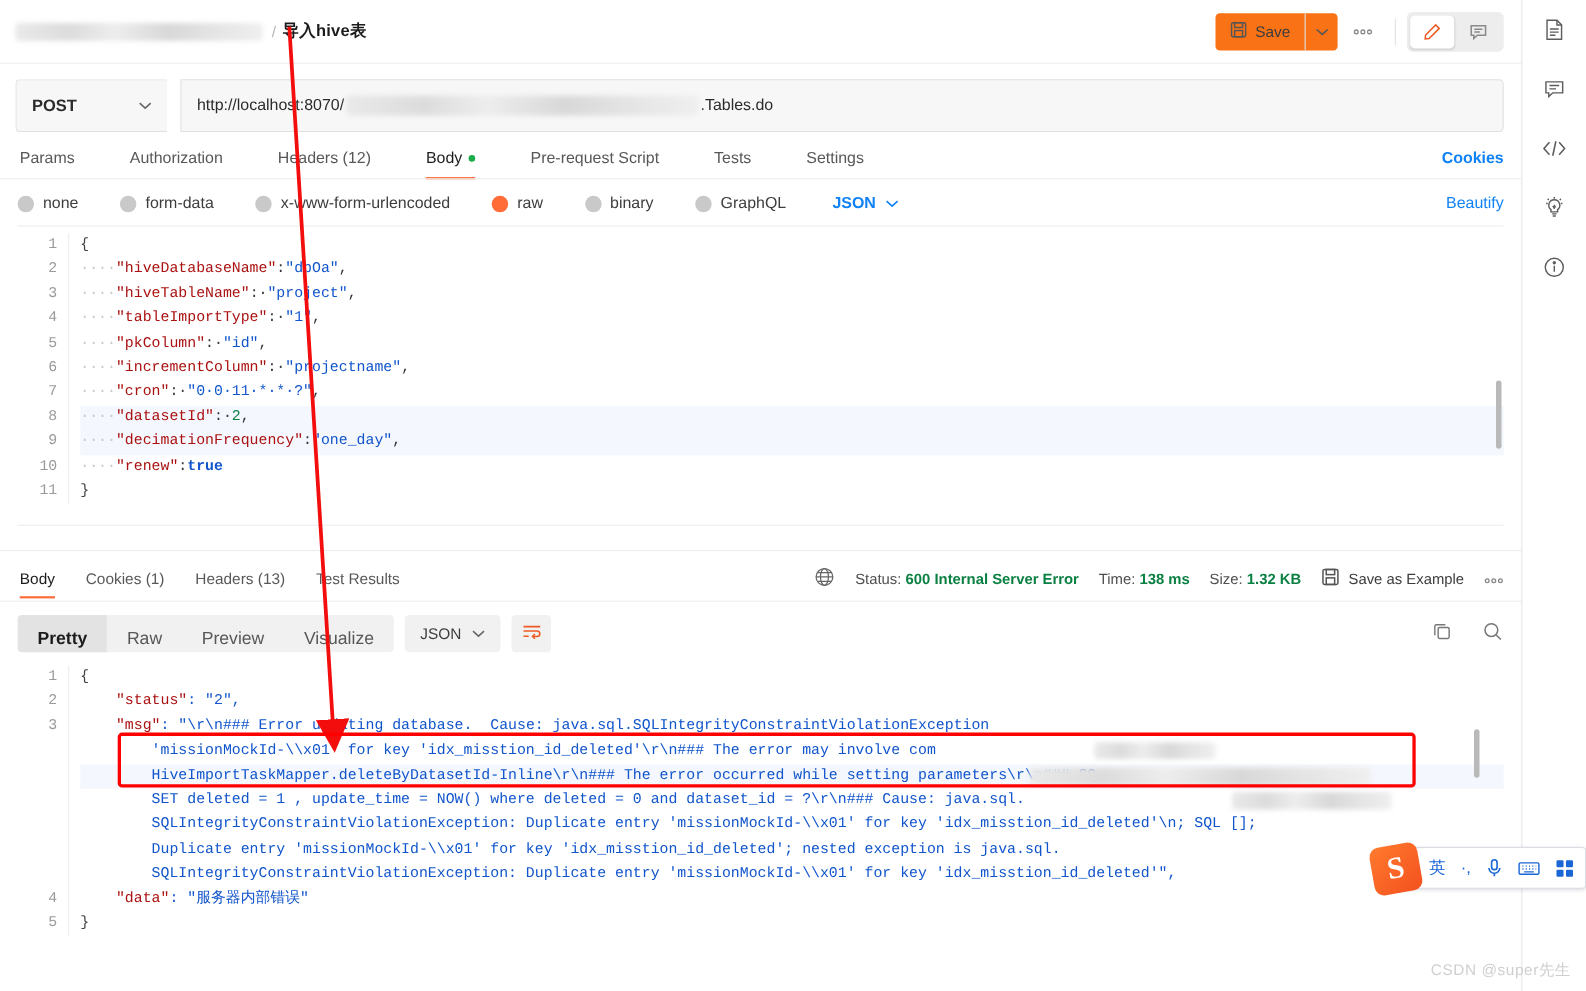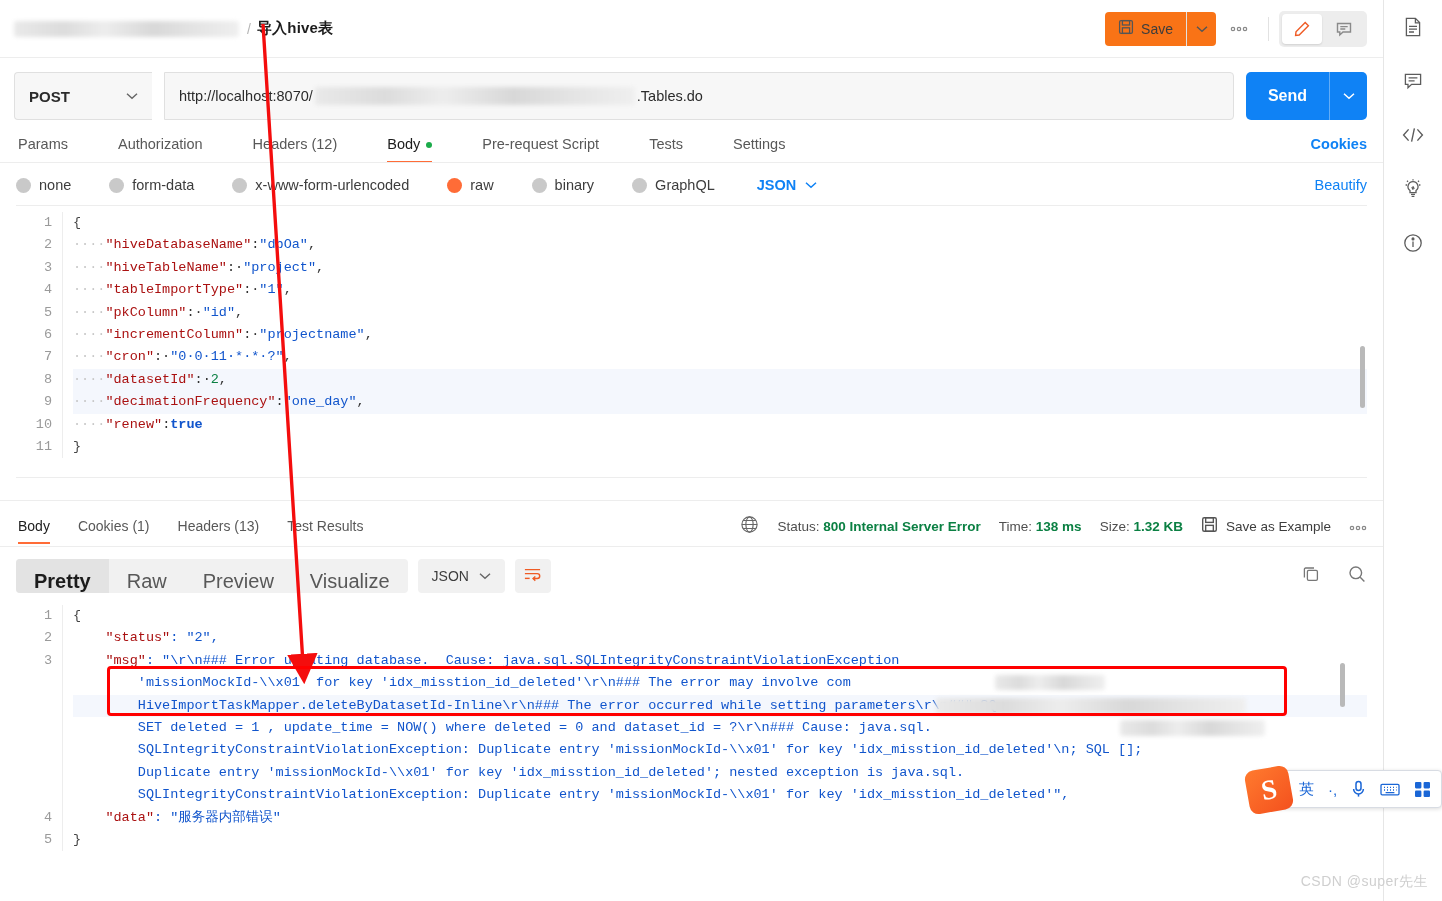--- a/index.html
+++ b/index.html
@@ -106,21 +106,21 @@
   .resp-tab.active::after { content:""; position:absolute; left:2px; right:14px; bottom:0; height:2px; background:#ff6c37;}
   .resp-meta { margin-left:auto; display:flex; align-items:center; gap:18px; font-size:13.5px; color:#4f4f4f; padding-bottom:10px;}
   .meta-val { color:#0b8043; font-weight:700; }
   .meta-label { color:#4f4f4f; }
   .save-example { display:flex; align-items:center; gap:8px; cursor:pointer; color:#3d3d3d;}
   .resp-dots { color:#777; letter-spacing:1px; cursor:pointer;}
 
   
   .view-row { display:flex; align-items:center; padding: 12px 16px 0 16px; gap:10px; }
   .seg { display:flex; background:#f1f1f1; border-radius:4px; overflow:hidden; height:34px;}
-  .seg-item { padding: 0 18px; height:44px; display:flex; align-items:center; font-size:20px; color:#585858; cursor:pointer;}
+  .seg-item { padding: 0 18px; height:44px; display:flex; align-items:center; font-size:16px; color:#585858; cursor:pointer;}
   .seg-item.active { background:#e3e3e3; color:#1c1c1c; font-weight:700;}
   .type-sel { display:flex; align-items:center; gap:10px; background:#f1f1f1; border-radius:4px; height:34px; padding:0 14px; font-size:14px; color:#3d3d3d; cursor:pointer;}
   .wrap-btn { width:36px; height:34px; border-radius:4px; background:#f1f1f1; display:flex; align-items:center; justify-content:center; cursor:pointer;}
   .view-right { margin-left:auto; display:flex; align-items:center; gap:26px; color:#666;}
 
   
   .anno-box {
     position:absolute; border:3px solid #f00; border-radius:4px; pointer-events:none;
   }
   .anno-arrow { position:absolute; pointer-events:none; }
@@ -199,28 +199,20 @@
       <div class="method-box">
         <span>POST</span>
         <svg width="12" height="8" viewBox="0 0 12 8" fill="none" stroke="#666" stroke-width="1.4">
             <path d="M1 1.8 L6 6.3 L11 1.8"></path>
           </svg>
       </div>
       <div class="url-box">
         <span>http://localhost:8070/</span>
         <span class="blur-chip" style="width:320px;height:18px;margin:0 2px;"></span>
         <span>.Tables.do</span>
-      </div>
-      <div class="send-group">
-        <div class="send-btn">Send</div>
-        <div class="send-caret">
-          <svg width="12" height="8" viewBox="0 0 12 8" fill="none" stroke="#fff" stroke-width="1.5">
-              <path d="M1 1.8 L6 6.3 L11 1.8"></path>
-            </svg>
-        </div>
       </div>
     </div>
 
     <div class="req-tabs">
       <div class="rtab"><span>Params</span></div>
       <div class="rtab"><span>Authorization</span></div>
       <div class="rtab"><span>Headers (12)</span></div>
       <div class="rtab active"><span>Body</span><span class="green-dot"></span></div>
       <div class="rtab"><span>Pre-request Script</span></div>
       <div class="rtab"><span>Tests</span></div>
@@ -303,21 +295,21 @@
       <div class="resp-meta">
         <span>
           <svg width="19" height="19" viewBox="0 0 20 20" fill="none" stroke="#666" stroke-width="1.2">
             <circle cx="10" cy="10" r="8"></circle>
               <ellipse cx="10" cy="10" rx="3.8" ry="8"></ellipse>
               <path d="M2 10 h16 M3.2 5.8 h13.6 M3.2 14.2 h13.6"></path>
           </svg>
         </span>
         <span>
           <span class="meta-label">Status:</span>
-          <span class="meta-val">800 Internal Server Error</span>
+          <span class="meta-val">600 Internal Server Error</span>
         </span>
         <span>
           <span class="meta-label">Time:</span>
           <span class="meta-val">138 ms</span>
         </span>
         <span>
           <span class="meta-label">Size:</span>
           <span class="meta-val">1.32 KB</span>
         </span>
         <span class="save-example">

